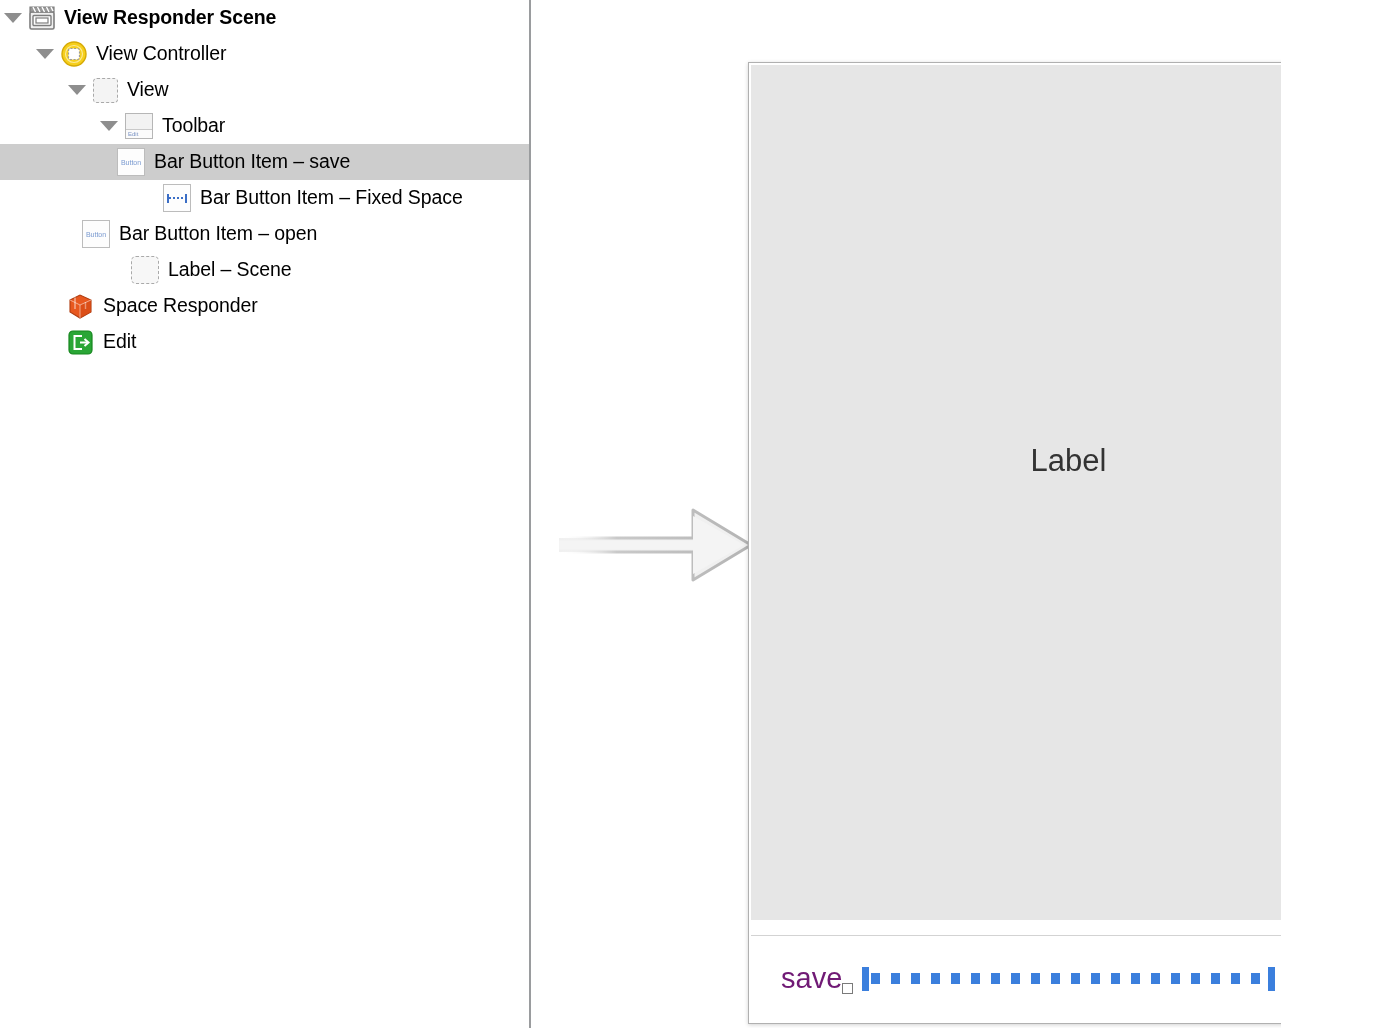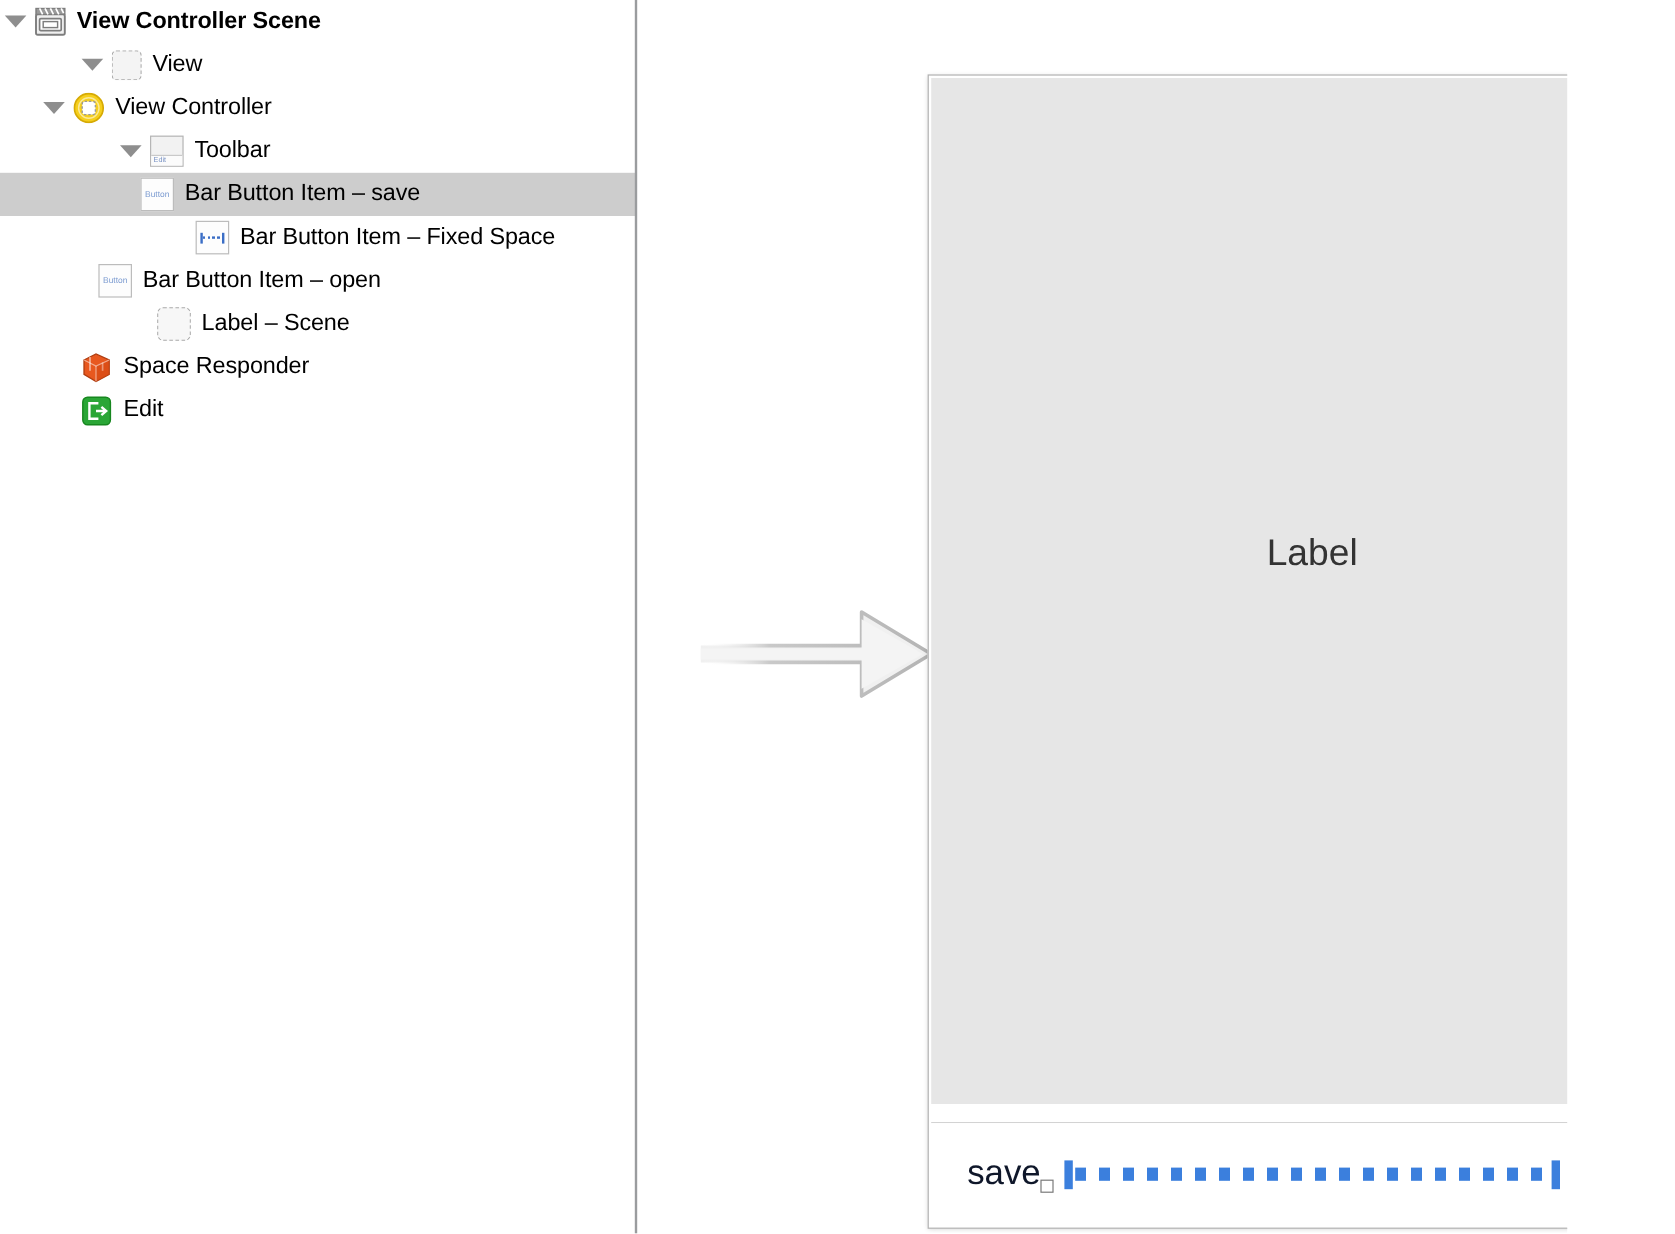--- a/index.html
+++ b/index.html
@@ -162,21 +162,20 @@
   .ic-exit { width: 27px; height: 27px; }
 
   
   #canvas-panel {
     position: absolute;
     left: 531px; top: 0;
     width: 750px;
     height: 1028px;
     background: #ffffff;
     overflow: hidden;
-    margin-left: 25px;
   }
 
   
   #entry-arrow {
     position: absolute;
     left: 20px;
     top: 490px;
     width: 230px;
     height: 110px;
     pointer-events: none;
@@ -237,21 +236,21 @@
     bottom: 2px;
     background: #ffffff;
     display: flex;
     align-items: center;
     padding: 0 30px;
     box-sizing: border-box;
   }
 
   .bar-btn {
     font-size: 29px;
-    color: #0f172a;
+    color: #701a75;
     font-family: "Liberation Sans", sans-serif;
     position: relative;
     white-space: nowrap;
   }
 
   
   .sel-handle {
     position: absolute;
     right: -11px;
     bottom: 1px;
@@ -290,39 +289,39 @@
       <span class="twisty"></span>
       <span class="ic ic-scene">
         <svg width="26" height="24" viewBox="0 0 26 24">
           <rect x="1" y="6" width="24" height="17" rx="1.5" fill="#f0f0f0" stroke="#7d7d7d" stroke-width="1.6"></rect>
           <rect x="4" y="9.5" width="18" height="10" rx="1" fill="#ffffff" stroke="#7d7d7d" stroke-width="1.4"></rect>
           <rect x="7" y="12" width="12" height="5" fill="none" stroke="#7d7d7d" stroke-width="1.2"></rect>
           <path d="M1 6 L1 1 L25 1 L25 6 Z" fill="#9a9a9a" stroke="#7d7d7d" stroke-width="1.2"></path>
           <path d="M4 1 L6.5 6 M8.5 1 L11 6 M13 1 L15.5 6 M17.5 1 L20 6 M22 1 L24 5" stroke="#ffffff" stroke-width="1.4"></path>
         </svg>
       </span>
-      <span class="row-label">View Controller Scene</span>
-    </div>
-
-    <div class="tree-row" style="padding-left:68px;">
-      <span class="twisty"></span>
-      <span class="ic ic-view"></span>
-      <span class="row-label">View</span>
+      <span class="row-label">View Responder Scene</span>
     </div>
 
     <div class="tree-row" style="padding-left:36px;">
       <span class="twisty"></span>
       <span class="ic ic-vc">
         <svg width="26" height="26" viewBox="0 0 26 26">
           <circle cx="13" cy="13" r="12" fill="#f6cf1c" stroke="#d6aa05" stroke-width="1.4"></circle>
           <circle cx="13" cy="13" r="8.5" fill="none" stroke="#ffffff" stroke-width="1.2" opacity="0.55"></circle>
           <rect x="7.5" y="7.5" width="11" height="11" rx="2" fill="#ffffff" stroke="#9b9b9b" stroke-width="1.2" stroke-dasharray="2 1.6"></rect>
         </svg>
       </span>
       <span class="row-label">View Controller</span>
+    </div>
+
+    <div class="tree-row" style="padding-left:68px;">
+      <span class="twisty"></span>
+      <span class="ic ic-view"></span>
+      <span class="row-label">View</span>
     </div>
 
     <div class="tree-row" style="padding-left:100px;">
       <span class="twisty"></span>
       <span class="ic ic-toolbar">
         <span class="tb-bottom">Edit</span>
       </span>
       <span class="row-label">Toolbar</span>
     </div>
 

